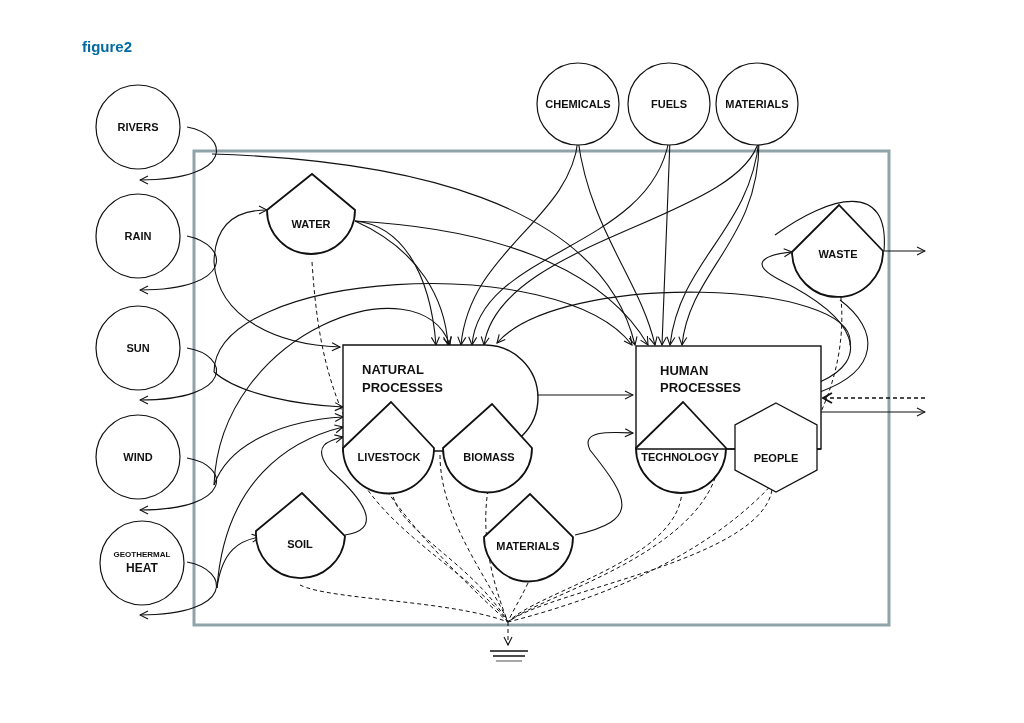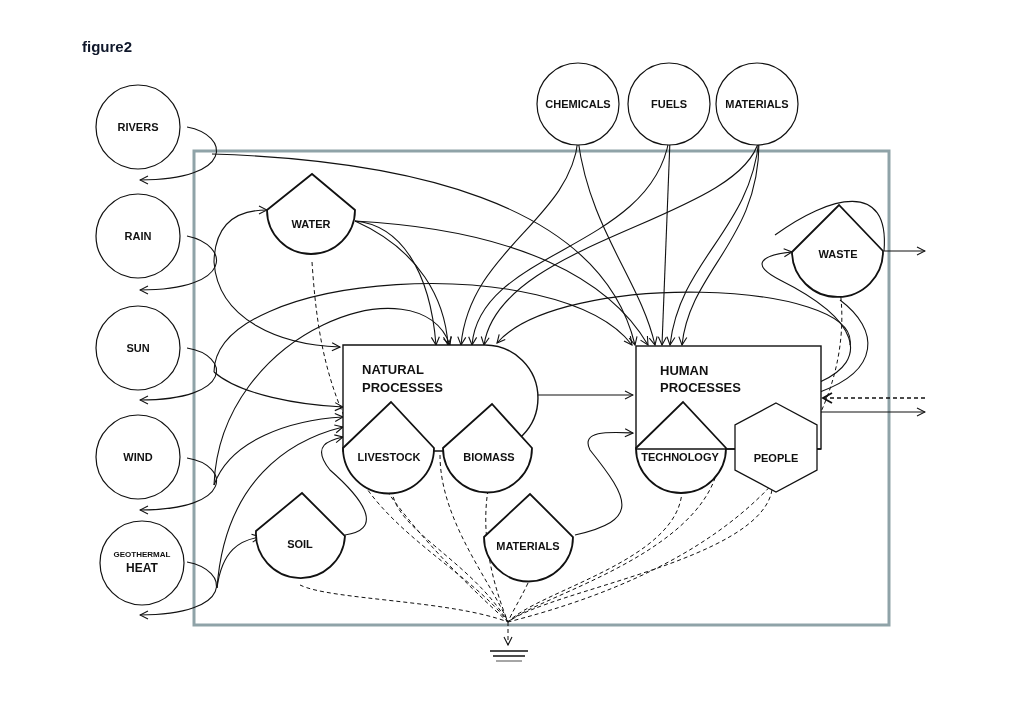--- a/index.html
+++ b/index.html
@@ -1,17 +1,17 @@
 <!DOCTYPE html>
 <html><head>
 <meta charset="utf-8">
 <style>
   html, body { margin: 0; padding: 0; background: #ffffff; }
   body { width: 1024px; height: 723px; position: relative; overflow: hidden; font-family: "Liberation Sans", sans-serif; }
-  #fig-title { position: absolute; left: 82px; top: 38px; font-size: 15px; font-weight: bold; color: #0f172a; font-family: "Liberation Sans", sans-serif; }
+  #fig-title { position: absolute; left: 82px; top: 38px; font-size: 15px; font-weight: bold; color: #0369a1; font-family: "Liberation Sans", sans-serif; }
   svg { position: absolute; left: 0; top: 0; }
   .lbl-b { font-family: "Liberation Sans", sans-serif; font-weight: bold; font-size: 11px; fill: #111; text-anchor: middle; dominant-baseline: middle; }
   .big { font-family: "Liberation Sans", sans-serif; font-weight: bold; font-size: 13px; fill: #111; }
   .line { fill: none; stroke: #111; stroke-width: 1.1; }
   .dash { fill: none; stroke: #111; stroke-width: 1; stroke-dasharray: 4 3; }
   .shape { fill: #fff; stroke: #111; stroke-width: 1.8; }
   .src { fill: #fff; stroke: #111; stroke-width: 1.2; }
   .boundary { fill: none; stroke: #8fa3a8; stroke-width: 3; }
 </style>
 </head>

